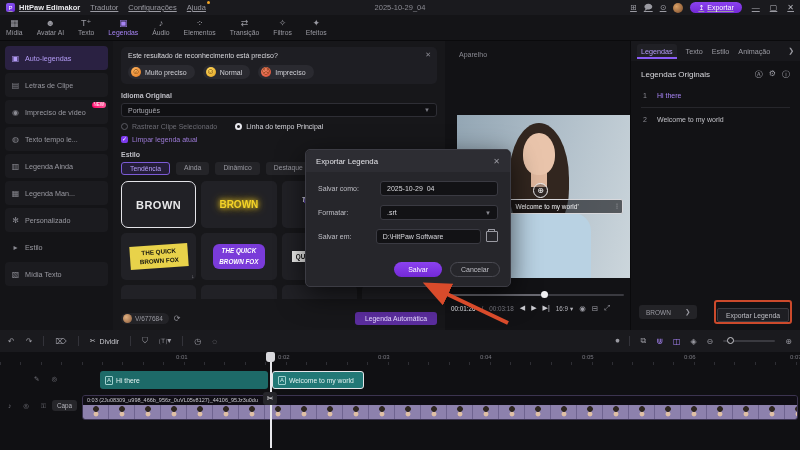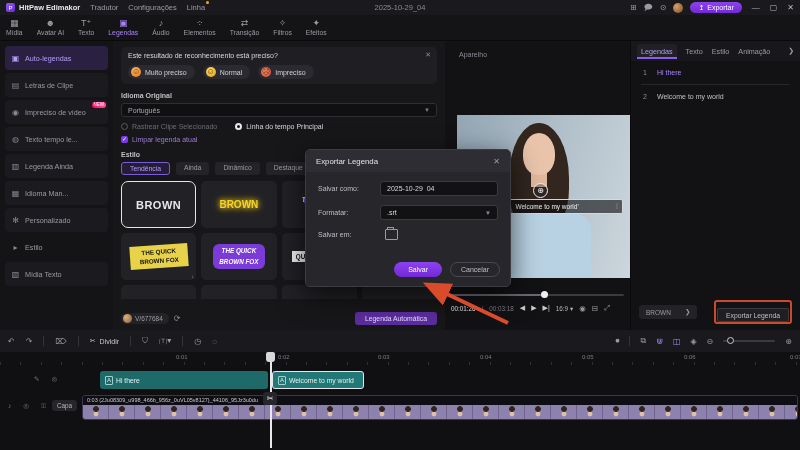--- a/index.html
+++ b/index.html
@@ -2,21 +2,21 @@
 <html><head>
 <meta charset="utf-8">
 <style>
   * { margin:0; padding:0; box-sizing:border-box; }
   html,body { width:800px; height:450px; background:#0b0b0d; overflow:hidden;
     font-family:"Liberation Sans","DejaVu Sans",sans-serif; }
   .app { position:absolute; left:0; top:0; width:800px; height:450px; background:#0b0b0d; color:#c7c7cc; }
 
   
   .titlebar { position:absolute; left:0; top:0; width:800px; height:15px; background:#1a1a1e;
-    display:flex; align-items:center; padding:0 6px; font-size:7.5px; color:#9a9aa2; }
+    display:flex; align-items:center; padding:0 6px; font-size:7.5px; color:#9a9aa2;text-decoration:underline; }
   .logo { width:9px; height:9px; border-radius:2px; background:linear-gradient(135deg,#8b5cf6,#6d28d9);
     color:#fff; font-size:6px; display:flex; align-items:center; justify-content:center; margin-right:4px; }
   .appname { color:#e8e8ec; font-weight:bold; margin-right:10px; }
   .menu-item { margin-right:10px; cursor:default; position:relative; }
   .menu-dot { position:absolute; right:-4px; top:-2px; width:3px; height:3px; border-radius:50%; background:#f5a623; }
   .tb-center { position:absolute; left:0; right:0; text-align:center; color:#8a8a92; pointer-events:none; }
   .tb-right { margin-left:auto; display:flex; align-items:center; gap:7px; z-index:2; }
   .tb-ico { font-size:8px; color:#9a9aa2; }
   .tb-avatar { width:10px; height:10px; border-radius:50%; background:radial-gradient(circle at 35% 35%,#d9a066,#7a4a2a); }
   .export-btn { background:linear-gradient(180deg,#8b42f0,#7429d6); color:#fff; border-radius:8px;
@@ -196,21 +196,21 @@
 </head>
 <body>
 
 <div class="app">
 
   <div class="titlebar">
     <div class="logo">P</div>
     <span class="appname">HitPaw Edimakor</span>
     <span class="menu-item">Tradutor</span>
     <span class="menu-item">Configurações</span>
-    <span class="menu-item"><span>Linha</span><span class="menu-dot"></span></span>
+    <span class="menu-item"><span>Ajuda</span><span class="menu-dot"></span></span>
     <span class="tb-center">2025-10-29_04</span>
     <div class="tb-right">
       <span class="tb-ico">⊞</span>
       <span class="tb-ico">🗩</span>
       <span class="tb-ico">⊙</span>
       <span class="tb-avatar"></span>
       <span class="export-btn">
           <span>↥</span>
           <span>Exportar</span>
         </span>
@@ -276,21 +276,21 @@
     <div class="sb-item">
         <span class="sic">◍</span>
         <span>Texto tempo le...</span>
       </div>
     <div class="sb-item">
         <span class="sic">▥</span>
         <span>Legenda Ainda</span>
       </div>
     <div class="sb-item">
         <span class="sic">▦</span>
-        <span>Idioma Man...</span>
+        <span>Legenda Man...</span>
       </div>
     <div class="sb-item">
         <span class="sic">✻</span>
         <span>Personalizado</span>
       </div>
     <div class="sb-item sb-plain">
         <span class="sic">▸</span>
         <span>Estilo</span>
       </div>
     <div class="sb-item">
@@ -424,20 +424,28 @@
     </div>
   </div>
 
   <div class="rightpanel">
     <div class="rp-tabs">
       <span class="rp-tab active">Legendas</span>
       <span class="rp-tab">Texto</span>
       <span class="rp-tab">Estilo</span>
       <span class="rp-tab">Animação</span>
       <span class="rp-chev">❯</span>
+    </div>
+    <div class="rp-head">
+      <span>Legendas Originais</span>
+      <span class="rp-head-icons">
+        <span>Ⓐ</span>
+        <span>⚙</span>
+        <span>ⓘ</span>
+      </span>
     </div>
     <div class="rp-item sel">
         <span class="num">1</span>
         <span>Hi there</span>
       </div>
     <div class="rp-div"></div>
     <div class="rp-item">
         <span class="num">2</span>
         <span>Welcome to my world</span>
       </div>
@@ -539,20 +547,21 @@
     </div>
     <div class="dlg-row">
       <label>Formatar:</label>
       <span class="dlg-select">
           <span>.srt</span>
           <span class="chev">▼</span>
         </span>
     </div>
     <div class="dlg-row">
       <label>Salvar em:</label>
+      <input class="dlg-input" value="D:\HitPaw Software" style="">
       <span class="folder-ico"></span>
     </div>
     <div class="dlg-btns">
       <span class="btn-save">Salvar</span>
       <span class="btn-cancel">Cancelar</span>
     </div>
   </div>
 
   <svg class="annot-arrow" width="115" height="55" viewBox="0 0 115 55">
     <defs>

